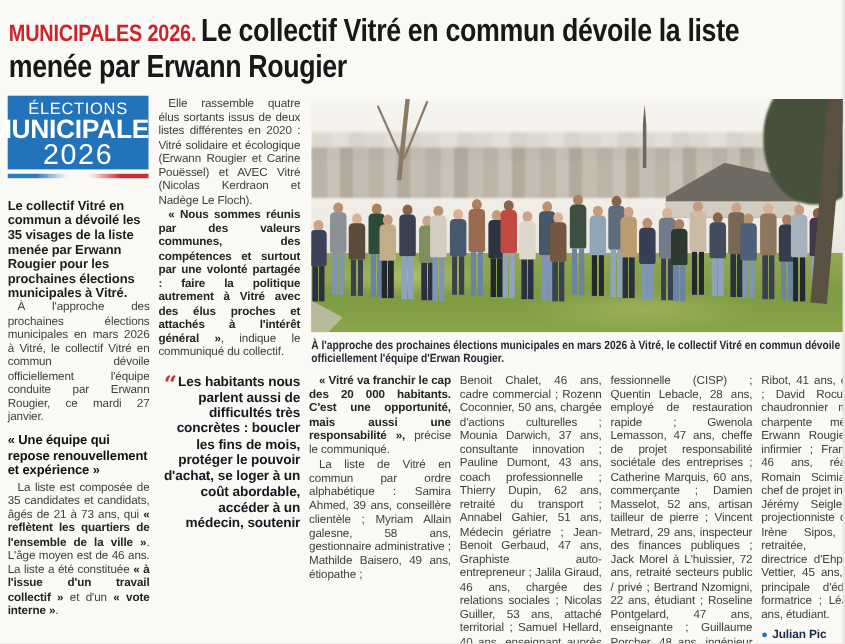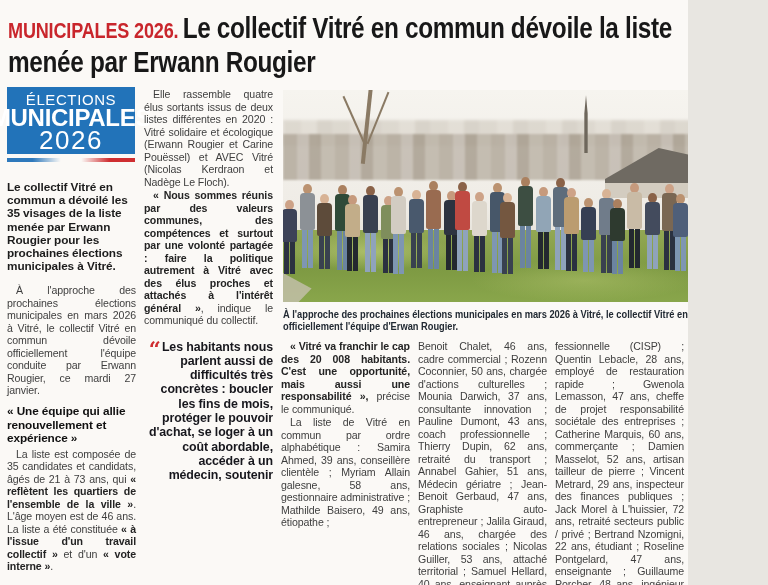--- a/index.html
+++ b/index.html
@@ -1,18 +1,18 @@
 <!DOCTYPE html>
 <html lang="fr"><head>
 <meta charset="utf-8">
 <style>
   * { margin:0; padding:0; box-sizing:border-box; }
   html,body { background:#e8e6e1; }
   body { font-family:"Liberation Sans","DejaVu Sans",sans-serif; }
-  .page { position:relative; width:688px; height:585px; background:#fbf9f6; overflow:hidden; }
+  .page { position:relative; width:766px; height:585px; background:#fbf9f6; overflow:hidden; }
 
   
   .headline-wrap { position:absolute; left:8px; top:13px; width:760px; }
   .headline-scale { transform:scaleX(.84); transform-origin:top left; width:900px; }
   h1 { font-size:29px; line-height:31px; font-weight:700; color:#181818; letter-spacing:-.4px; }
   .kicker { color:#c9262c; font-size:21.5px; letter-spacing:-.2px; padding-right:5px; }
 
   
   .badge { position:absolute; left:7px; top:87px; width:128px; height:67px; background:#2273b9;
            color:#fff; display:flex; flex-direction:column; align-items:center; justify-content:center; padding-top:2px; }
@@ -30,21 +30,21 @@
   .c4 { left:418px; top:340px; }
   .c5 { left:555px; top:340px; }
   .c6 { left:692px; top:340px; }
 
   .body-txt { font-size:10.6px; line-height:12.5px; color:#3e3e3e; text-align:justify;
               hyphens:auto; -webkit-hyphens:auto; letter-spacing:-.1px; }
   .p { text-indent:9px; margin-bottom:1px; }
   .noindent { text-indent:0; }
   .b { font-weight:700; color:#242424; }
 
-  .chapo { font-weight:700; font-size:11.8px; line-height:13.2px; color:#1c1c1c; text-align:left; margin-bottom:11px; }
+  .chapo { font-weight:700; font-size:11.8px; line-height:13.2px; color:#1c1c1c; text-align:left; }
   .subhead { font-weight:700; font-size:11.8px; line-height:13.6px; color:#101010; margin:8px 0 2px; text-align:left; }
 
   .pq { font-weight:700; font-size:12.4px; line-height:14.3px; color:#17171d; text-align:right; margin-top:13px; letter-spacing:-.1px; }
   .pq-top { margin-top:0; margin-bottom:9px; }
   .qm::before { content:"\201C"; }
   .qm { color:#cf2e31; font-family:"DejaVu Serif",serif; font-size:21px; line-height:0; position:relative; top:5px; margin-right:3px; letter-spacing:-2px; }
 
   
   .photo { position:absolute; left:283px; top:90px; width:485px; height:212px; overflow:hidden;
            background:linear-gradient(180deg,#f6f4ef 0%,#efece6 55%,#e6e2d9 70%); }
@@ -102,21 +102,21 @@
   <div class="badge">
     <div class="b1">ÉLECTIONS</div>
     <div class="b2">MUNICIPALES</div>
     <div class="b3">2026</div>
   </div>
   <div class="tricolor"></div>
 
   <div class="col c1 body-txt">
     <div class="chapo">Le collectif Vitré en commun a dévoilé les 35 visages de la liste menée par Erwann Rougier pour les prochaines élections municipales à Vitré.</div>
     <div class="p"><span>À l'approche des prochaines élections municipales en mars 2026 à Vitré, le collectif Vitré en commun dévoile officiellement l'équipe conduite par Erwann Rougier, ce mardi 27 janvier.</span></div>
-    <div class="subhead">« Une équipe qui allie renouvellement et expérience »</div>
+    <div class="subhead">« Une équipe qui repose renouvellement et expérience »</div>
     <div class="p"><span>La liste est composée de 35 candidates et candidats, âgés de 21 à 73 ans, qui </span><span class="b">« reflètent les quartiers de l'ensemble de la ville »</span><span>. L'âge moyen est de 46 ans. La liste a été constituée </span><span class="b">« à l'issue d'un travail collectif »</span><span> et d'un </span><span class="b">« vote interne »</span><span>.</span></div>
 
   </div>
 
   <div class="col c2 body-txt">
     <div class="p"><span>Elle rassemble quatre élus sortants issus de deux listes différentes en 2020 : Vitré solidaire et écologique (Erwann Rougier et Carine Pouëssel) et AVEC Vitré (Nicolas Kerdraon et Nadège Le Floch).</span></div>
     <div class="p"><span class="b">« Nous sommes réunis par des valeurs communes, des compétences et surtout par une volonté partagée : faire la politique autrement à Vitré avec des élus proches et attachés à l'intérêt général »</span><span>, indique le communiqué du collectif.</span></div>
     <div class="pq"><span class="qm"></span><span>Les habitants nous parlent aussi de difficultés très concrètes : boucler les fins de mois, protéger le pouvoir d'achat, se loger à un coût abordable, accéder à un médecin, soutenir</span></div>
   </div>
 
@@ -286,21 +286,21 @@
     <div class="trunk-right"></div>
   </div>
 
   <div class="caption-wrap">
     <div class="caption-scale">
       <div class="caption">À l'approche des prochaines élections municipales en mars 2026 à Vitré, le collectif Vitré en commun dévoile officiellement l'équipe d'Erwan Rougier.</div>
     </div>
   </div>
 
   <div class="col c3 body-txt">
-    <div class="p"><span class="b">« Vitré va franchir le cap des 20 008 habitants. C'est une opportunité, mais aussi une responsabilité »,</span><span> précise le communiqué.</span></div>
+    <div class="p"><span class="b">« Vitré va franchir le cap des 20 000 habitants. C'est une opportunité, mais aussi une responsabilité »,</span><span> précise le communiqué.</span></div>
     <div class="p"><span>La liste de Vitré en commun par ordre alphabétique : Samira Ahmed, 39 ans, conseillère clientèle ; Myriam Allain galesne, 58 ans, gestionnaire administrative ; Mathilde Baisero, 49 ans, étiopathe ;</span></div>
   </div>
 
   <div class="col c4 body-txt">
     <div class="p noindent">Benoit Chalet, 46 ans, cadre commercial ; Rozenn Coconnier, 50 ans, chargée d'actions culturelles ; Mounia Darwich, 37 ans, consultante innovation ; Pauline Dumont, 43 ans, coach professionnelle ; Thierry Dupin, 62 ans, retraité du transport ; Annabel Gahier, 51 ans, Médecin gériatre ; Jean-Benoit Gerbaud, 47 ans, Graphiste auto-entrepreneur ; Jalila Giraud, 46 ans, chargée des relations sociales ; Nicolas Guiller, 53 ans, attaché territorial ; Samuel Hellard, 40 ans, enseignant auprès d'enfant avec autisme ; Nicolas Kerdraon, 48 ans, ingénieur télécom ; Nadège Le Floch, 48 ans, conseillère insertion socio-pro-</div>
   </div>
 
   <div class="col c5 body-txt">
     <div class="p noindent">fessionnelle (CISP) ; Quentin Lebacle, 28 ans, employé de restauration rapide ; Gwenola Lemasson, 47 ans, cheffe de projet responsabilité sociétale des entreprises ; Catherine Marquis, 60 ans, commerçante ; Damien Masselot, 52 ans, artisan tailleur de pierre ; Vincent Metrard, 29 ans, inspecteur des finances publiques ; Jack Morel à L'huissier, 72 ans, retraité secteurs public / privé ; Bertrand Nzomigni, 22 ans, étudiant ; Roseline Pontgelard, 47 ans, enseignante ; Guillaume Porcher, 48 ans, ingénieur territorial ; Carine Pouessel, 43 ans, professeure d'anglais ; Solène Queau, 46 ans, responsable relais petite enfance ; Olivia</div>
   </div>

